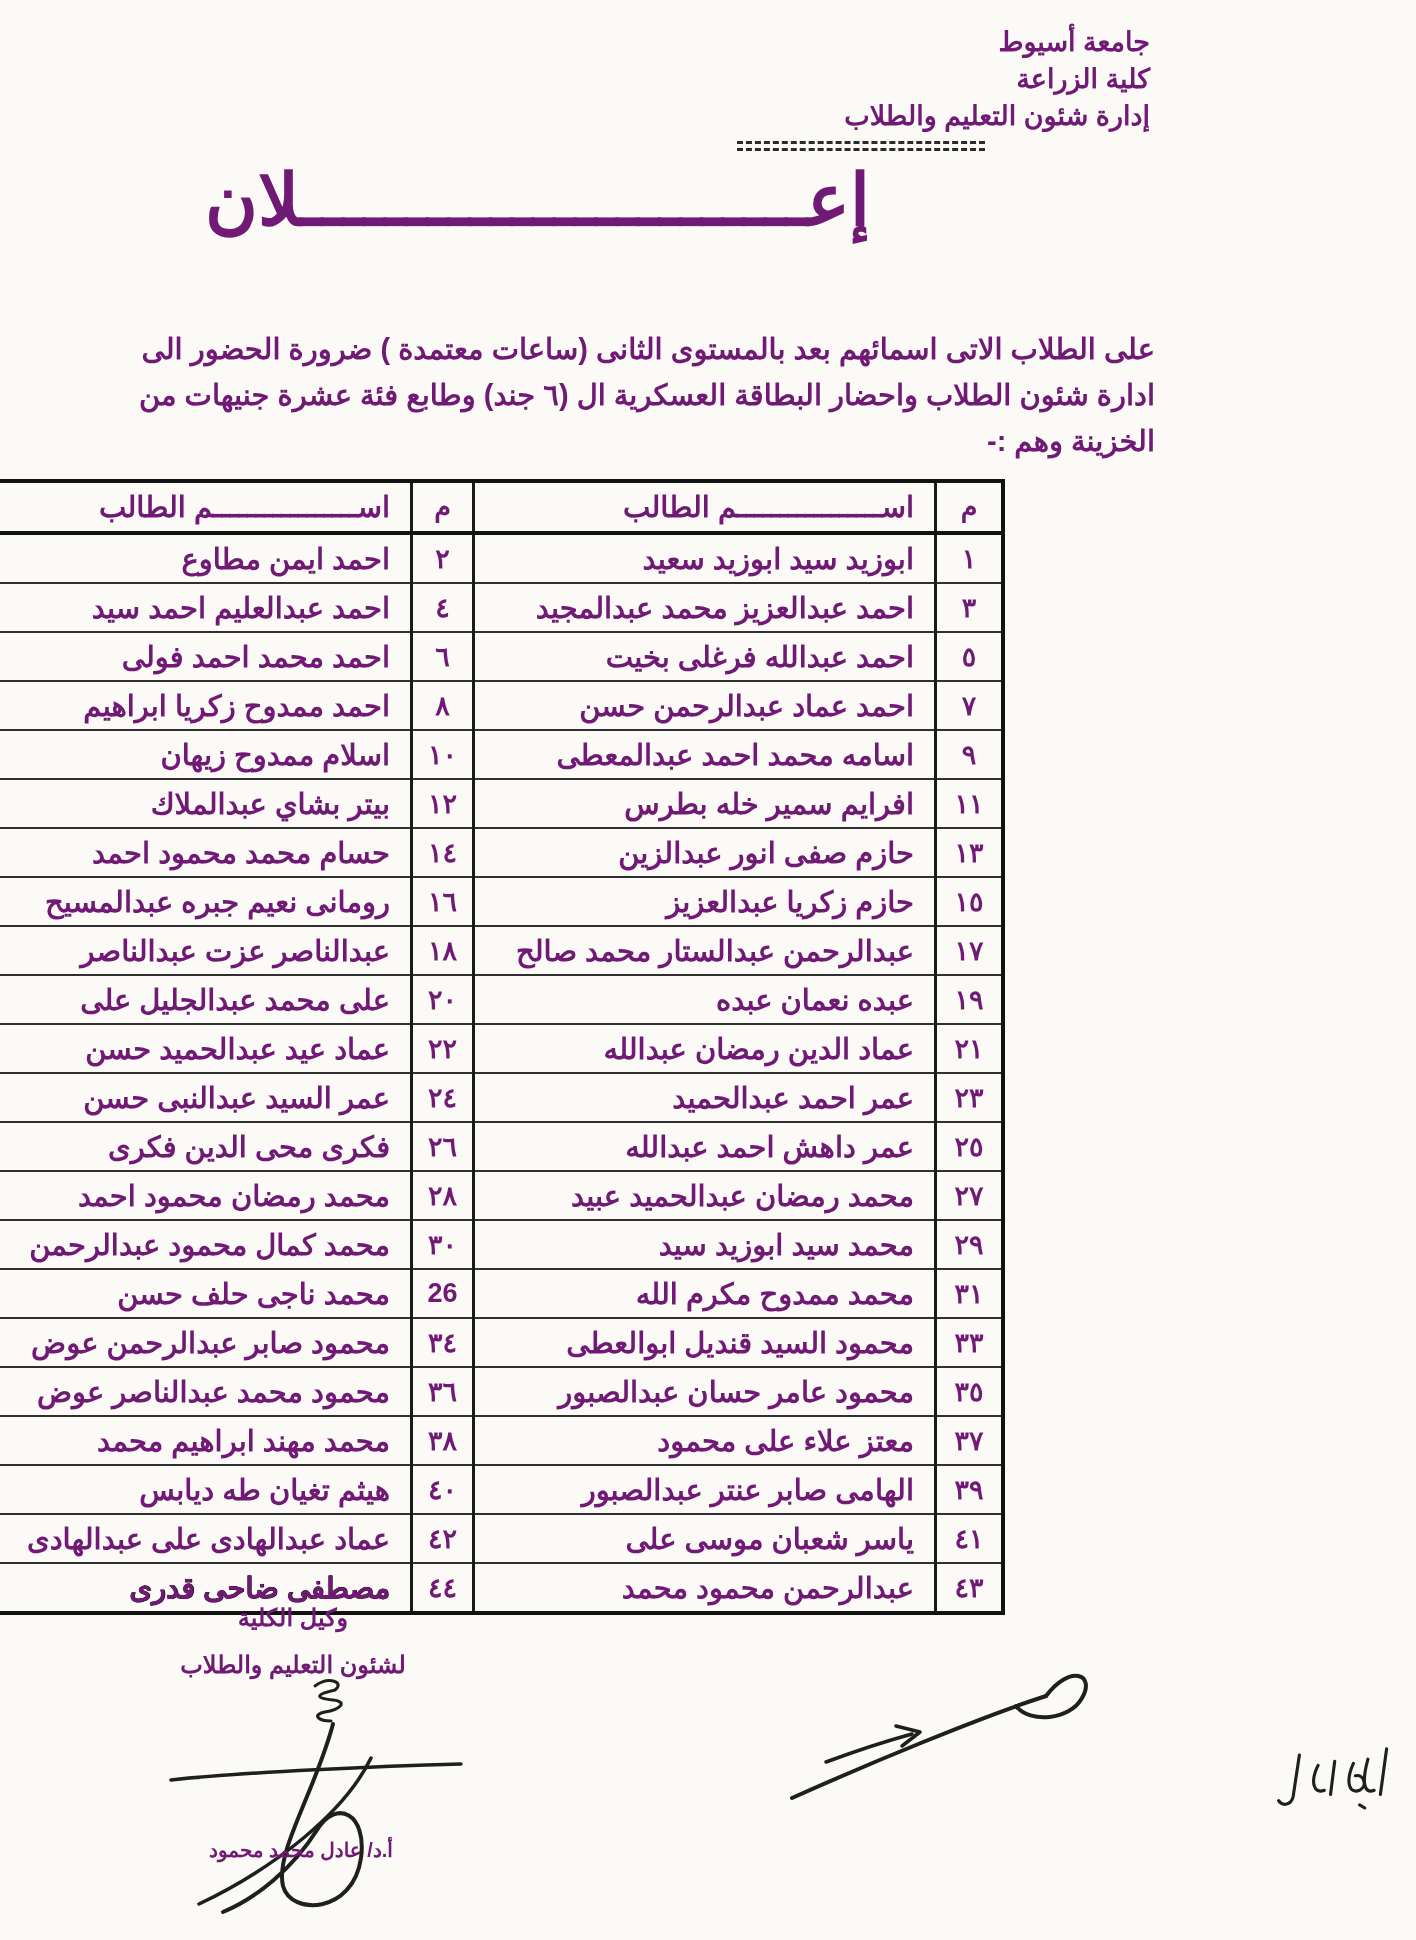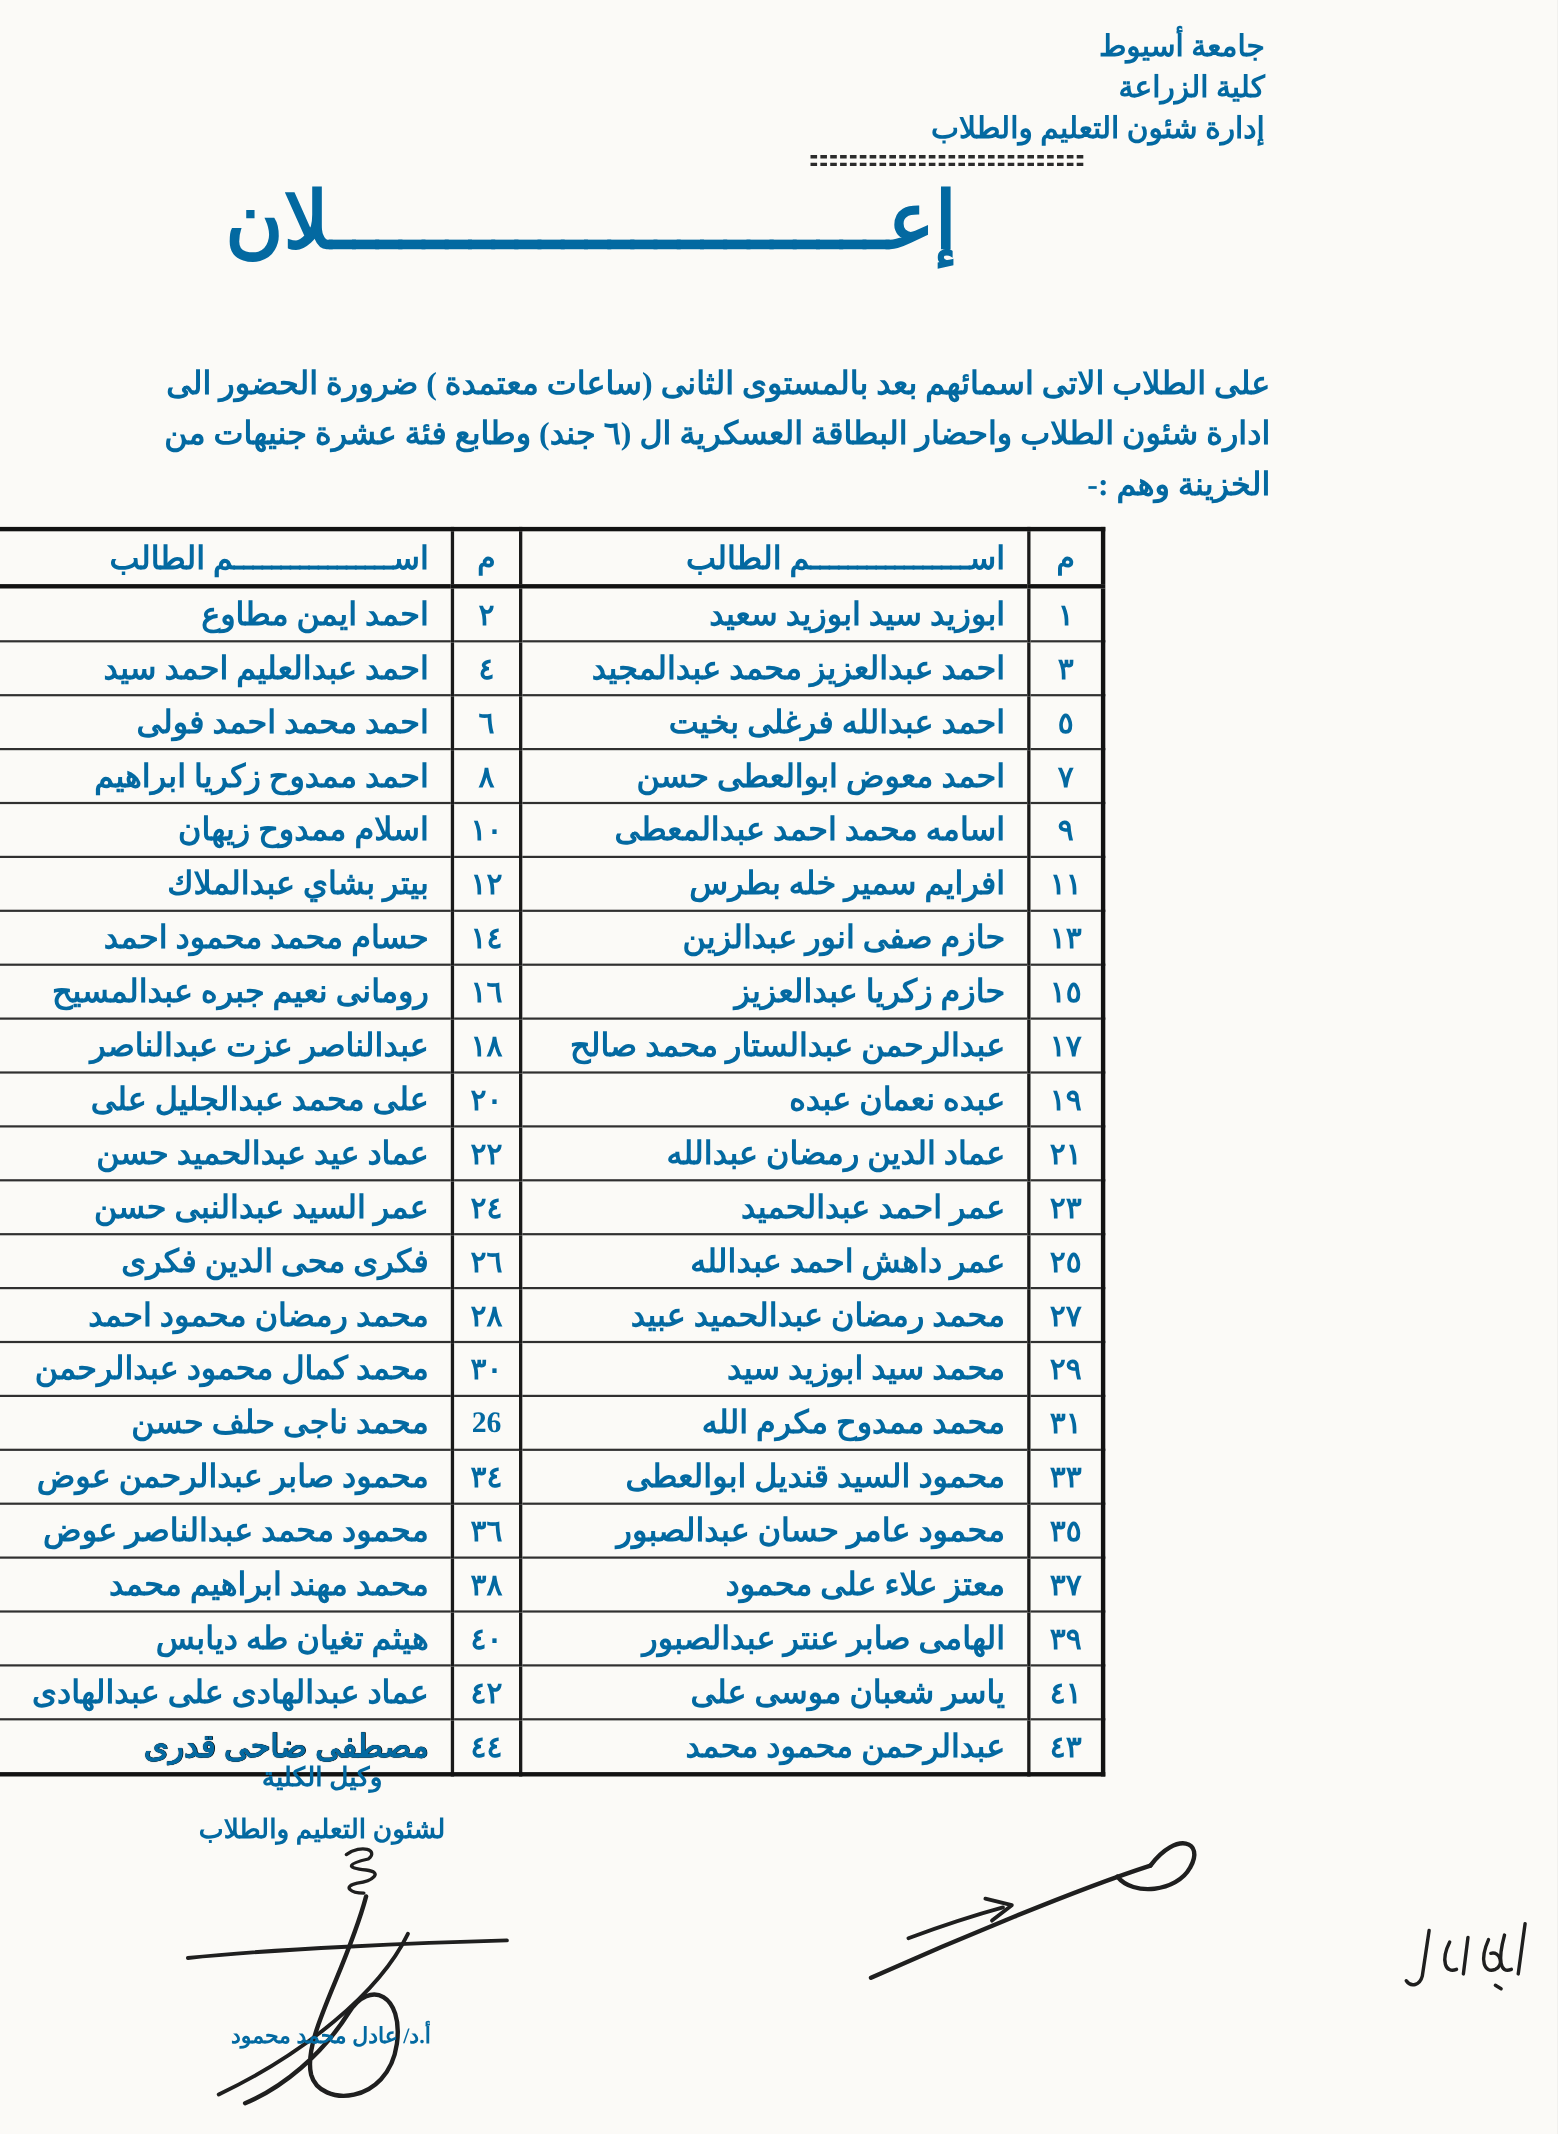--- a/index.html
+++ b/index.html
@@ -1,22 +1,22 @@
 <!DOCTYPE html>
 <html lang="ar" dir="rtl"><head>
 <meta charset="utf-8">
 <style>
   html,body{margin:0;padding:0;background:#e9e9e7;}
   .page{
     position:relative;
     width:1416px;height:1940px;
     background:#fbfaf7;
-    font-family:Liberation Serif, serif;
+    font-family:Liberation Sans, sans-serif;
     direction:rtl;
-    color:#0369a1;
+    color:#701a75;
     overflow:hidden;
   }
   
   .letterhead{
     position:absolute; top:24px; right:266px;
     text-align:right; font-weight:bold; font-size:27px; line-height:37px;
     white-space:nowrap;
   }
   .lh-divider{position:absolute; top:141px; right:431px; width:248px;}
   .lh-divider .d{border-top:3px dashed #2b2b2b; margin-bottom:4px;}
@@ -113,21 +113,21 @@
       <td class="c-name last">احمد عبدالعليم احمد سيد</td>
     </tr>
         <tr>
       <td class="c-num">٥</td>
       <td class="c-name">احمد عبدالله فرغلى بخيت</td>
       <td class="c-num mid">٦</td>
       <td class="c-name last">احمد محمد احمد فولى</td>
     </tr>
         <tr>
       <td class="c-num">٧</td>
-      <td class="c-name">احمد معوض ابوالعطى حسن</td>
+      <td class="c-name">احمد عماد عبدالرحمن حسن</td>
       <td class="c-num mid">٨</td>
       <td class="c-name last">احمد ممدوح زكريا ابراهيم</td>
     </tr>
         <tr>
       <td class="c-num">٩</td>
       <td class="c-name">اسامه محمد احمد عبدالمعطى</td>
       <td class="c-num mid">١٠</td>
       <td class="c-name last">اسلام ممدوح زيهان</td>
     </tr>
         <tr>

